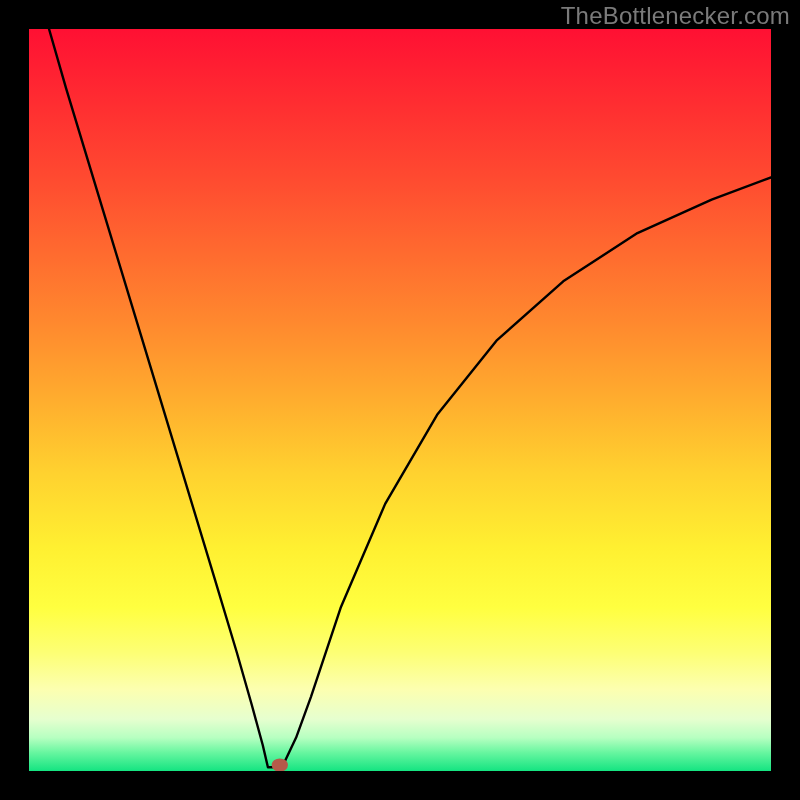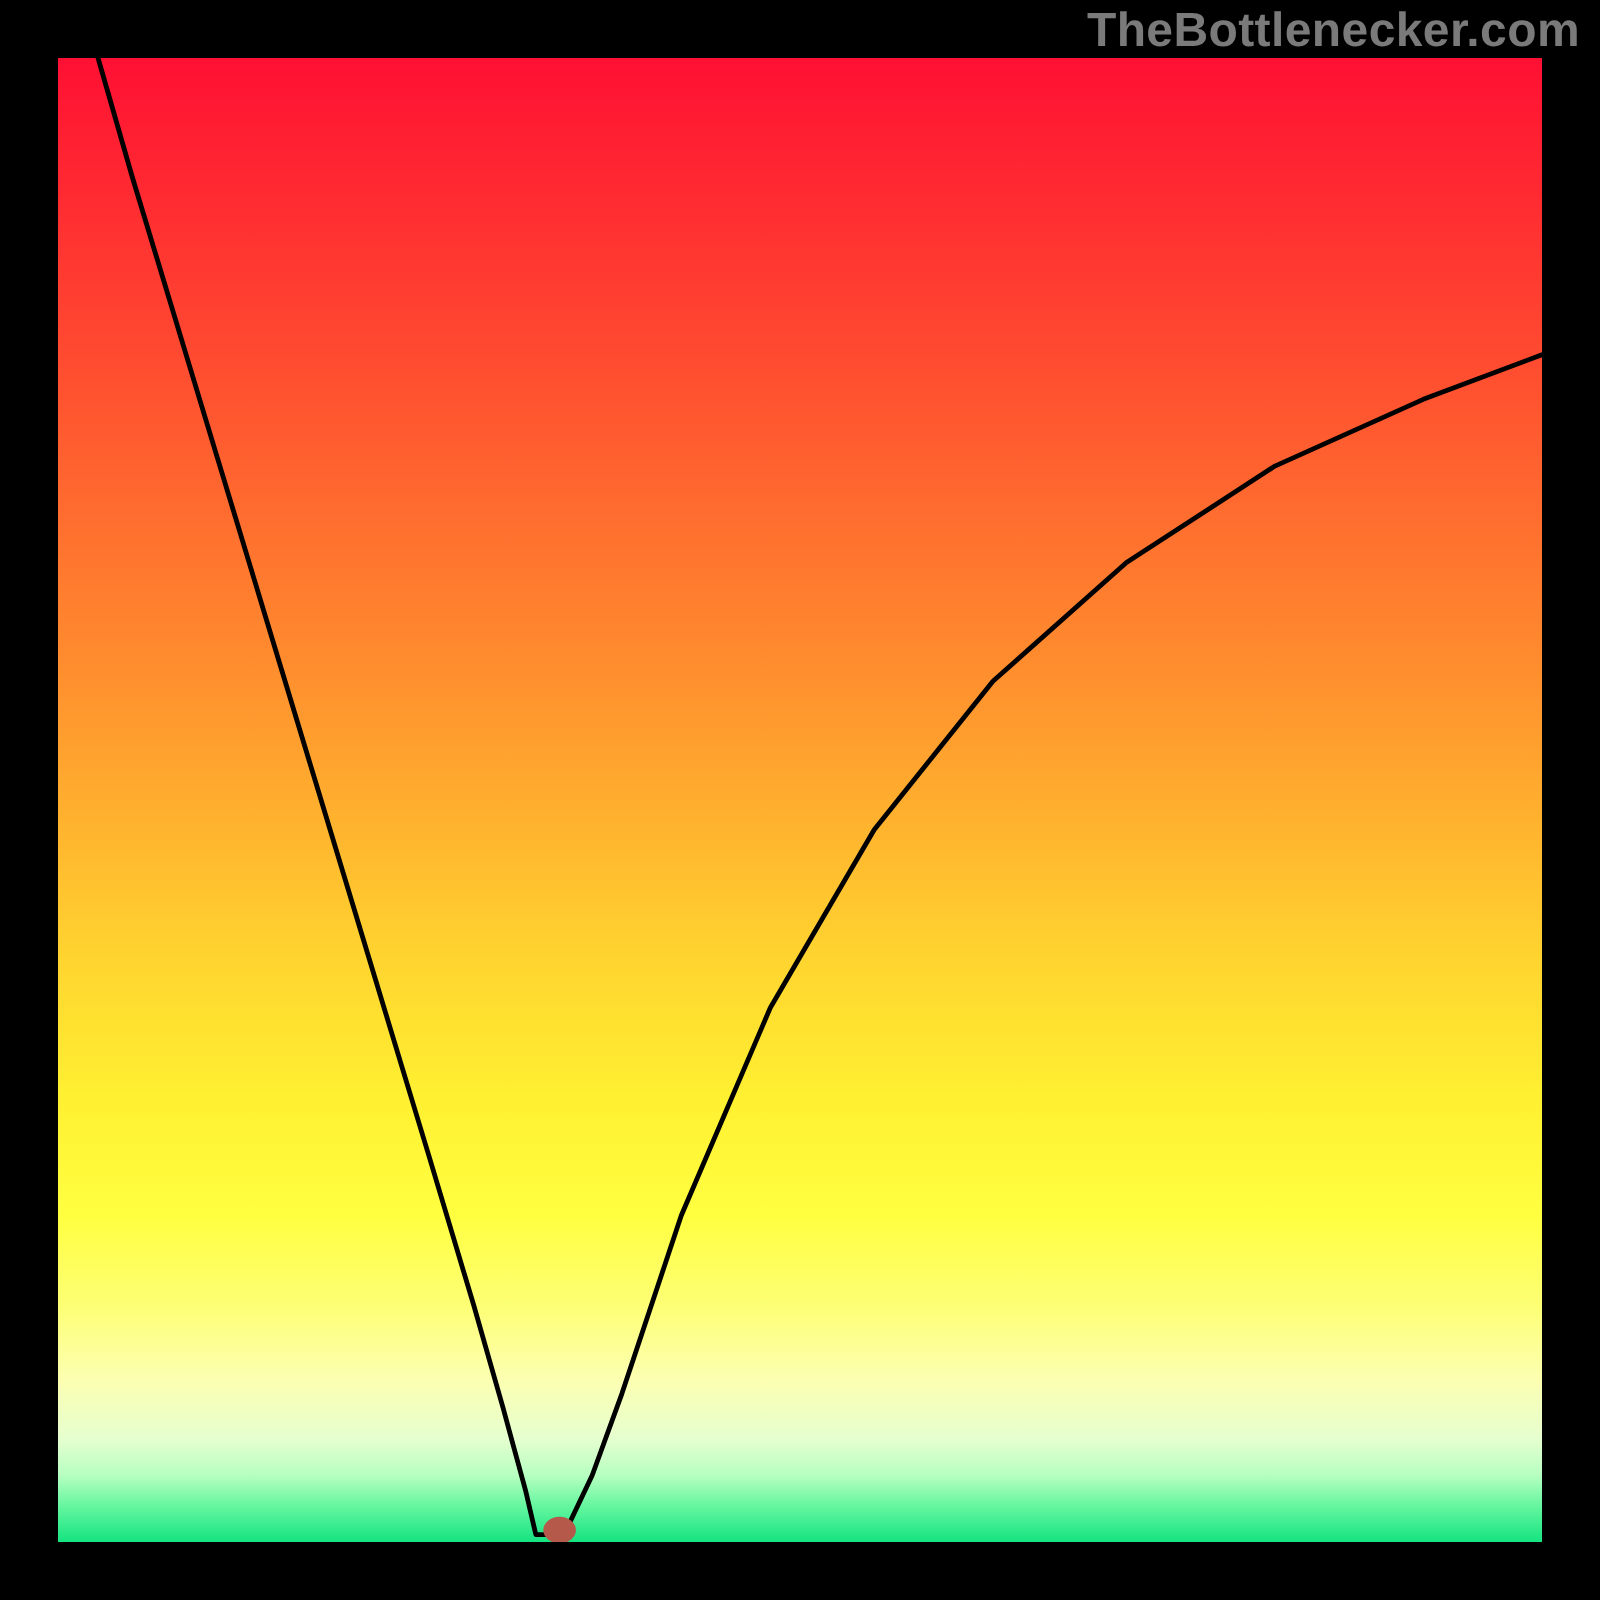--- a/index.html
+++ b/index.html
@@ -10,21 +10,20 @@
     background: #000;
     overflow: hidden;
   }
   .frame {
     position: absolute;
     left: 0;
     top: 0;
     width: 800px;
     height: 800px;
     background: #000;
-    font-weight: bold;
   }
   .plot {
     position: absolute;
     left: 29px;
     top: 29px;
     width: 742px;
     height: 742px;
     overflow: hidden;
   }
   .watermark {

